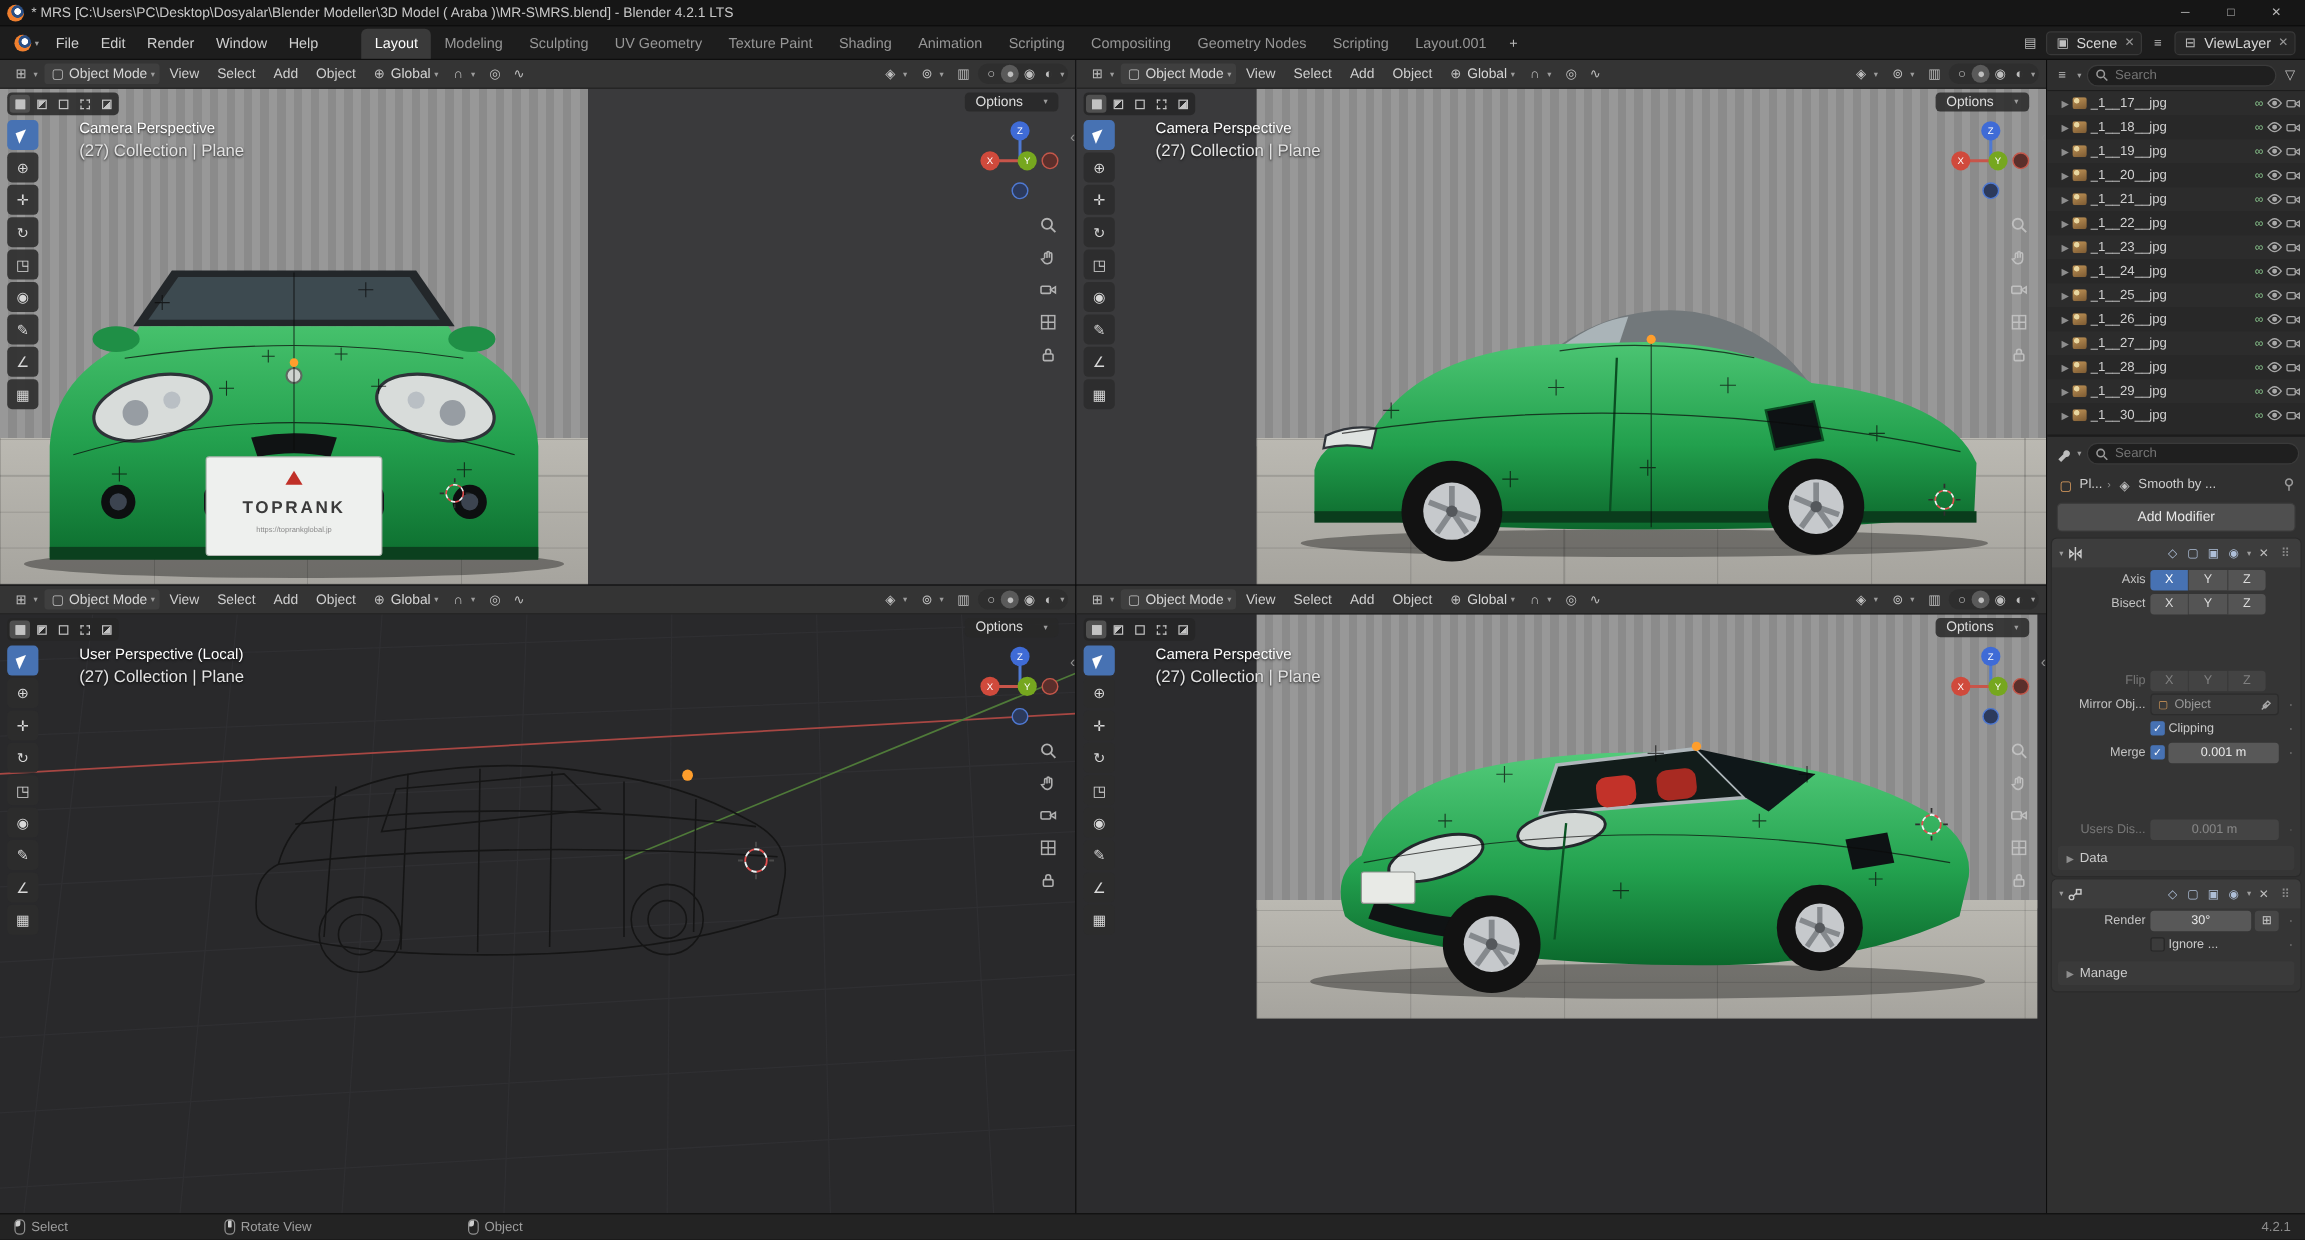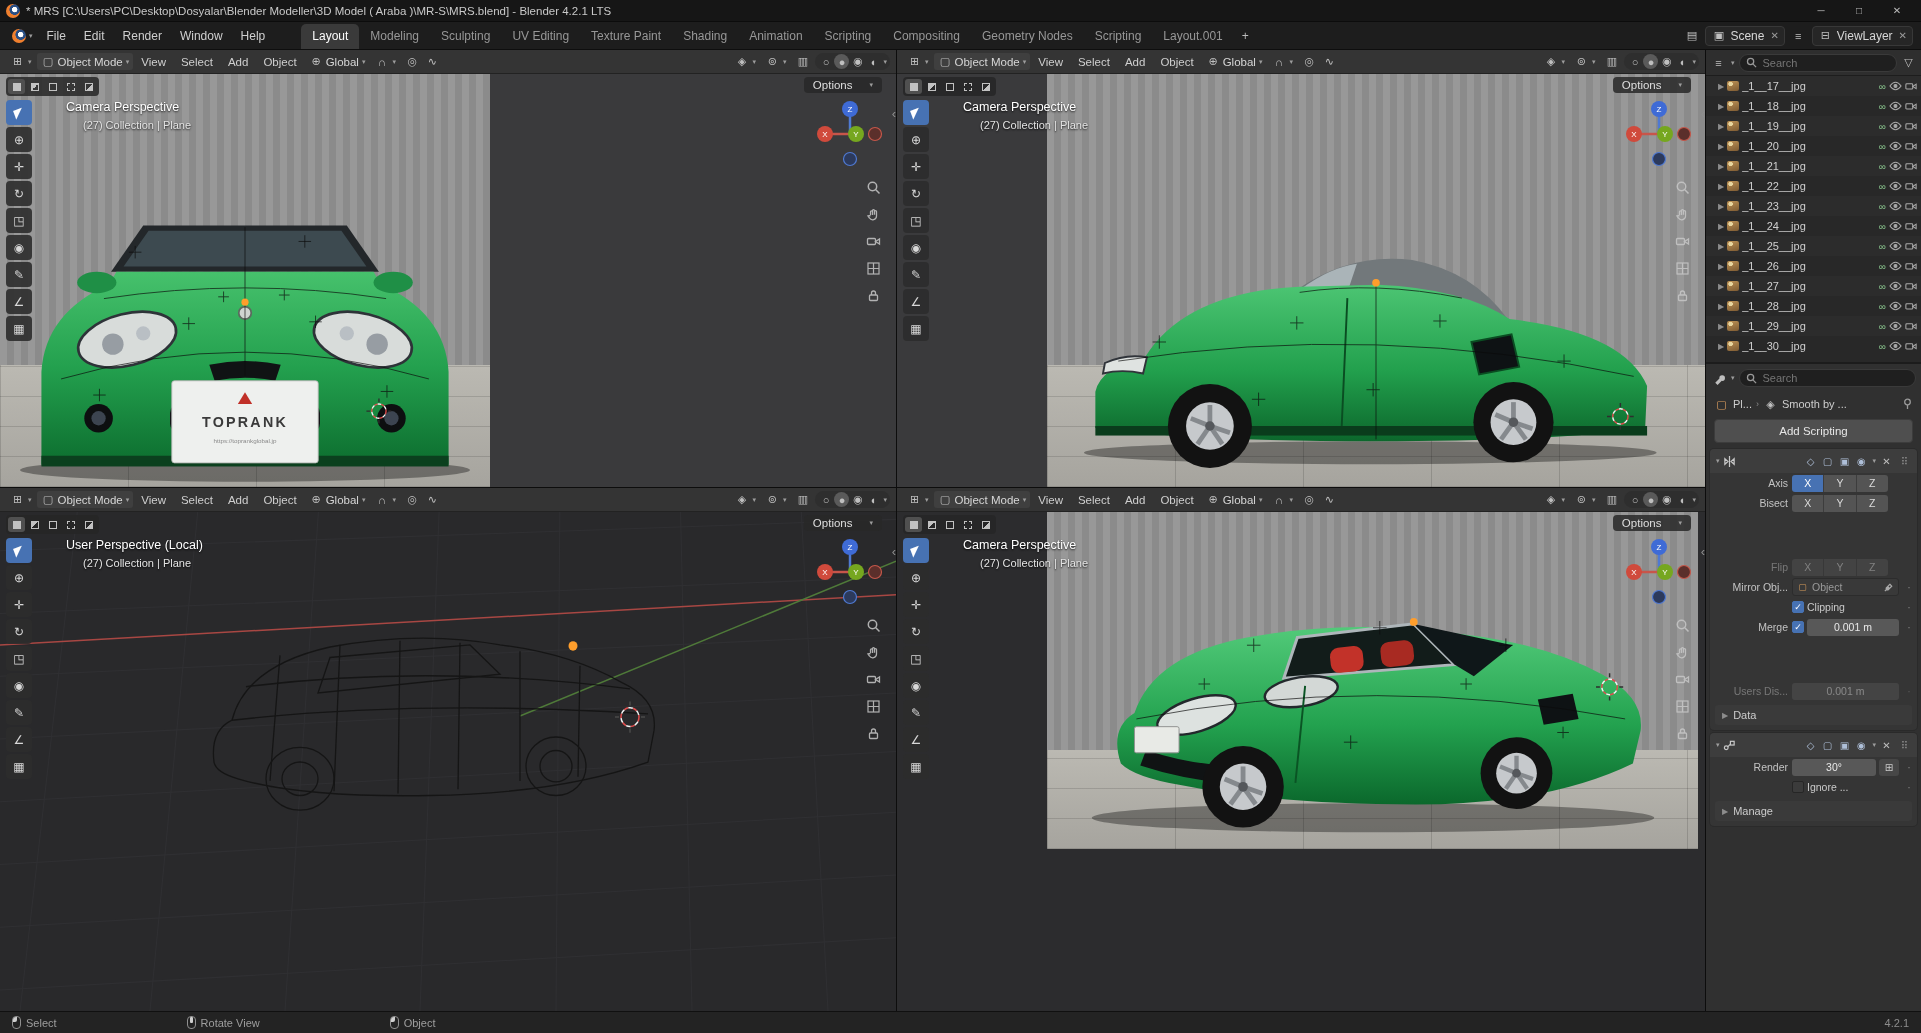--- a/index.html
+++ b/index.html
@@ -56,21 +56,21 @@
   .sq.dash{border-style:dashed;}
   .sq.half{background:linear-gradient(135deg,#c2c2c2 50%,transparent 50%);}
 
   .vp-tools{position:absolute;left:6px;top:50px;display:flex;flex-direction:column;gap:2px;z-index:30;}
   .tbtn{width:26px;height:25px;border-radius:4px;background:rgba(44,44,44,.9);display:flex;align-items:center;
     justify-content:center;color:#d8d8d8;font-size:12px;border:none;padding:0;}
   .tbtn.active{background:#4772b3;color:#fff;}
 
   .vp-label{position:absolute;left:66px;top:48px;z-index:25;color:#fff;font-size:12.5px;line-height:18px;
     text-shadow:0 1px 2px rgba(0,0,0,.85);}
-  .vp-label .l2{font-size:11px;color:#e3e3e3;margin-left:17px;}
+  .vp-label .l2{font-size:14px;color:#e3e3e3;}
 
   .vp-options{position:absolute;right:14px;top:27px;z-index:35;display:flex;align-items:center;gap:16px;
     background:rgba(40,40,40,.85);border-radius:4px;padding:2px 9px;color:#dedede;font-size:11.5px;}
   .vp-gizmo{position:absolute;right:8px;top:46px;z-index:35;}
   .vp-nav{position:absolute;right:14px;top:128px;z-index:35;display:flex;flex-direction:column;gap:9px;align-items:center;}
   .nbtn{width:18px;height:18px;display:flex;align-items:center;justify-content:center;opacity:.85;}
   .vp-chevron{position:absolute;right:0px;top:56px;z-index:35;color:#8f8f8f;font-size:13px;}
 
   
   .photo{position:absolute;overflow:hidden;z-index:5;}
@@ -166,21 +166,21 @@
       </span>
     <span class="menu-label">File</span>
     <span class="menu-label">Edit</span>
     <span class="menu-label">Render</span>
     <span class="menu-label">Window</span>
     <span class="menu-label">Help</span>
     <span class="tabs">
       <span class="tab active">Layout</span>
       <span class="tab">Modeling</span>
       <span class="tab">Sculpting</span>
-      <span class="tab">UV Editing</span>
+      <span class="tab">UV Geometry</span>
       <span class="tab">Texture Paint</span>
       <span class="tab">Shading</span>
       <span class="tab">Animation</span>
       <span class="tab">Scripting</span>
       <span class="tab">Compositing</span>
       <span class="tab">Geometry Nodes</span>
       <span class="tab">Scripting</span>
       <span class="tab">Layout.001</span>
       <span class="tab add">+</span>
     </span>
@@ -1325,21 +1325,21 @@
           <span>Smooth by ...</span>
           <span class="spacer"></span>
           <span>
               <svg width="11" height="12" viewBox="0 0 11 12" fill="none" stroke="#9a9a9a" stroke-width="1.3">
                 <circle cx="5.5" cy="4" r="2.8"></circle>
                 <line x1="5.5" y1="7" x2="5.5" y2="11"></line>
               </svg>
             </span>
         </div>
 
-        <div class="addmod">Add Scripting</div>
+        <div class="addmod">Add Modifier</div>
 
         <div class="panel">
           <div class="panel-h">
             <span class="caret">▾</span>
             <span>
                 <svg width="13" height="13" viewBox="0 0 14 14" fill="none" stroke="#c9c9c9" stroke-width="1.3">
                   <path d="M7 1v12M2 4l3.3 3L2 10zM12 4 8.7 7 12 10z"></path>
                 </svg>
               </span>
             <span class="spacer"></span>

